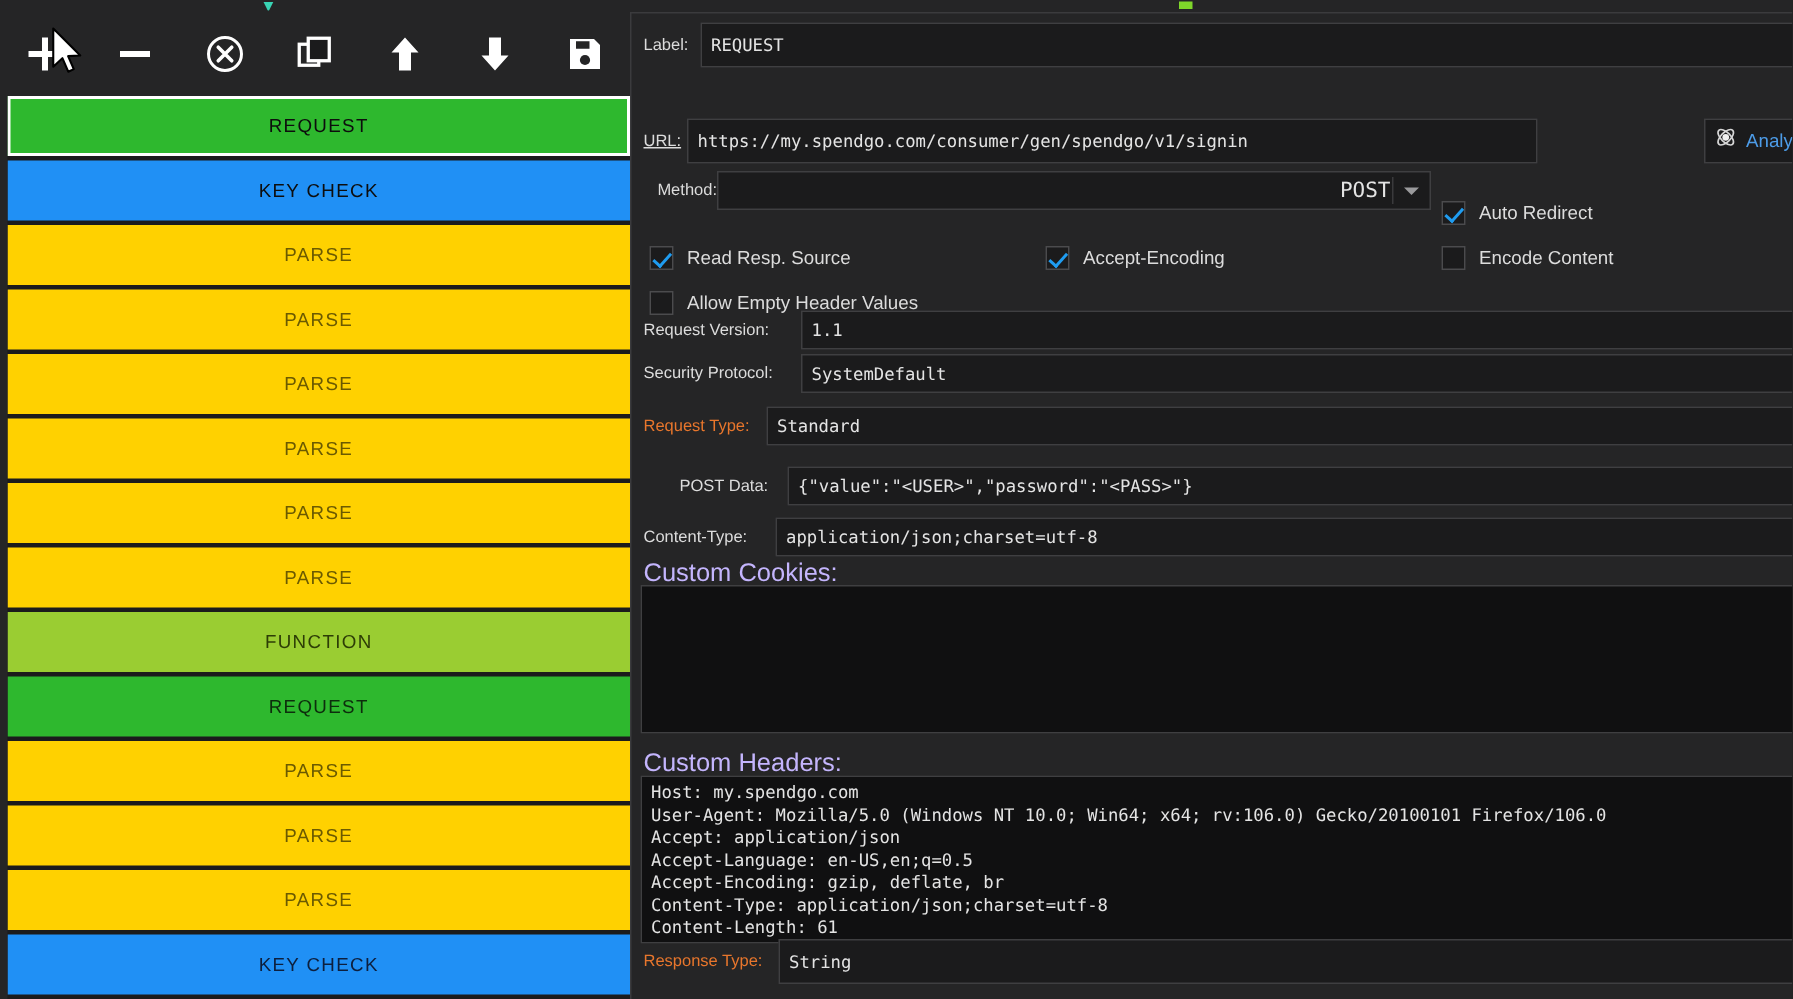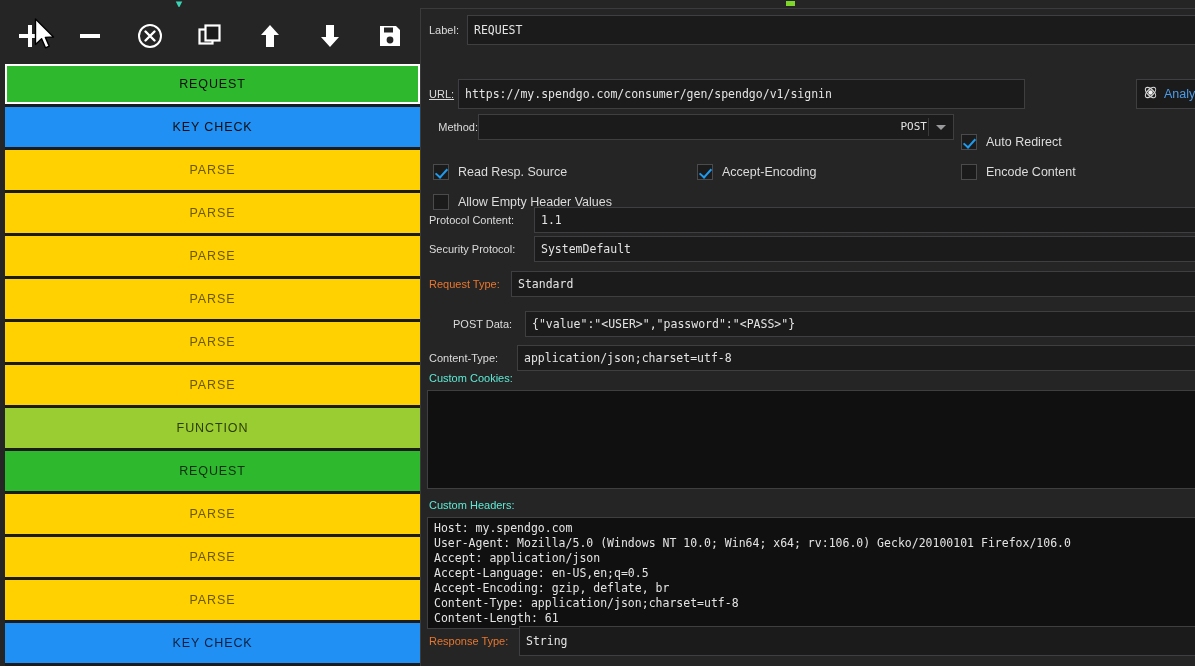--- a/index.html
+++ b/index.html
@@ -105,21 +105,21 @@
     line-height: 24px;
     padding: 0 6px;
     overflow: hidden; white-space: nowrap;
   }
   .field.tall { height: 30px; line-height: 28px; }
 
   
   .combo {
     background: #1b1b1c; border: 1px solid #3f3f41;
     height: 26px; position: relative;
-    color: #e4e4e4; font-size: 11px;
+    color: #e4e4e4; font-size: 14px;
     font-family: "DejaVu Sans Mono", monospace;
     line-height: 24px; padding: 0 26px 0 6px;
     cursor: pointer;
   }
   .combo .arrow {
     position: absolute; right: 7px; top: 10px;
     width: 0; height: 0;
     border-left: 5px solid transparent;
     border-right: 5px solid transparent;
     border-top: 5px solid #9a9a9c;
@@ -140,21 +140,21 @@
     content: "";
     position: absolute; left: 4px; top: 1px;
     width: 5px; height: 10px;
     border: solid #1f9cf0;
     border-width: 0 2.5px 2.5px 0;
     transform: rotate(42deg);
   }
   .cb-lbl { margin-left: 9px; color: #dcdcdc; font-size: 12.5px; white-space: nowrap; }
 
   
-  .boxlabel { color: #5eead4; font-size: 11px; }
+  .boxlabel { color: #c4b5fd; font-size: 17px; }
   .textarea {
     background: #101011;
     border: 1px solid #3f3f41;
     color: #e4e4e4;
     font-family: "DejaVu Sans Mono", monospace;
     font-size: 11.5px;
     line-height: 15px;
     padding: 3px 6px;
     overflow: hidden;
     white-space: pre;
@@ -353,21 +353,21 @@
     </div>
 
     <div class="row" style="left:12px; top:171px;">
       <span class="cb-wrap">
         <span class="cb"></span>
         <span class="cb-lbl">Allow Empty Header Values</span>
       </span>
     </div>
 
     <div class="row" style="left:8px; top:198px;">
-      <span class="flabel" style="width:105px;">Protocol Content:</span>
+      <span class="flabel" style="width:105px;">Request Version:</span>
       <span class="field" style="width:672px; position:relative;">
         <span>1.1</span>
         
       </span>
     </div>
 
     <div class="row" style="left:8px; top:227px;">
       <span class="flabel" style="width:105px;">Security Protocol:</span>
       <span class="field" style="width:672px; position:relative;">
         <span>SystemDefault</span>

